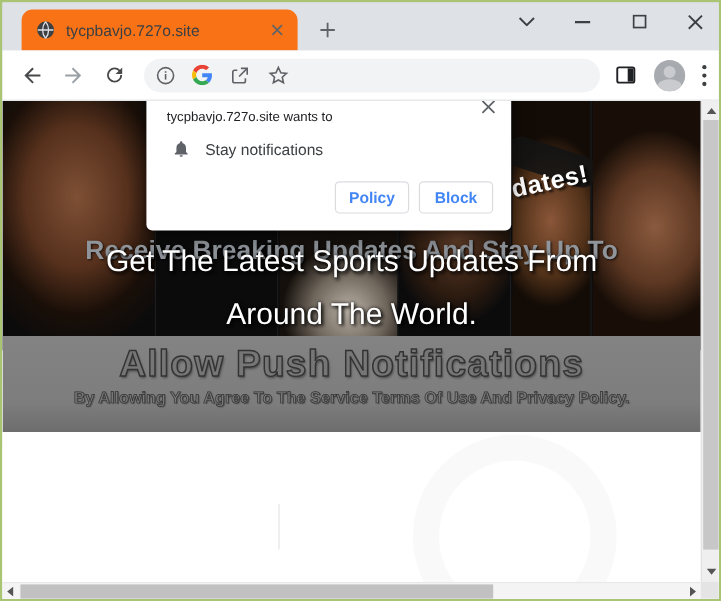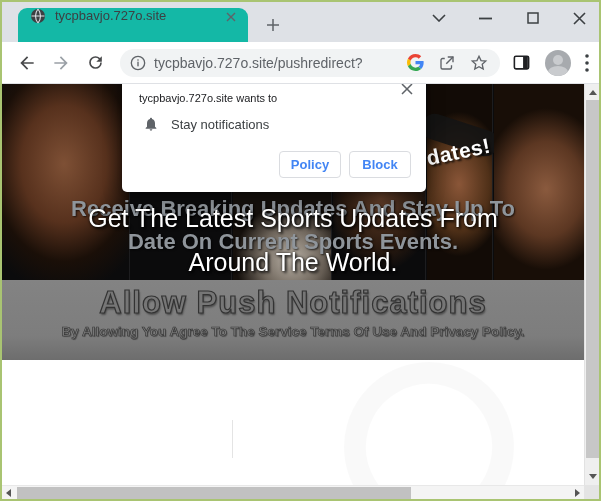--- a/index.html
+++ b/index.html
@@ -1,21 +1,21 @@
 <!DOCTYPE html>
 <html><head>
 <meta charset="utf-8">
 <style>
   * { margin:0; padding:0; box-sizing:border-box; }
   html,body { width:601px; height:501px; overflow:hidden; font-family:"Liberation Sans","DejaVu Sans",sans-serif; }
   .window { position:absolute; inset:0; width:601px; height:501px; border:2px solid #a9c472; background:#dee1e6; }
 
   
   .titlebar { position:relative; height:40px; background:#dee1e6; }
-  .tab { position:absolute; left:16px; top:6px; width:230px; height:34px; background:#14b8a6; border-radius:9px 9px 0 0; display:flex; padding:0 8px 0 12px; }
+  .tab { position:absolute; left:16px; top:6px; width:230px; height:34px; background:#f97316; border-radius:9px 9px 0 0; display:flex; align-items:center; padding:0 8px 0 12px; }
   .tab-favicon { width:16px; height:16px; flex:none; }
   .tab-title { flex:1; font-size:13px; color:#3c4043; white-space:nowrap; overflow:hidden; margin-left:9px; }
   .tab-close { width:18px; height:18px; border-radius:50%; display:flex; align-items:center; justify-content:center; cursor:pointer; flex:none; }
   .newtab-btn { position:absolute; left:258px; top:10px; width:26px; height:26px; display:flex; align-items:center; justify-content:center; border-radius:50%; }
   .win-controls { position:absolute; right:12px; top:4px; display:flex; gap:32px; align-items:center; height:24px; }
   .win-btn { width:15px; height:15px; display:flex; align-items:center; justify-content:center; }
 
   
   .toolbar { position:relative; height:42px; background:#fff; display:flex; align-items:center; padding-left:12px; border-bottom:1px solid #dfe1e5; }
   .nav-btn { width:26px; height:26px; display:flex; align-items:center; justify-content:center; margin-right:8px; flex:none; }
@@ -139,21 +139,20 @@
           <path d="M17.65 6.35A7.96 7.96 0 0 0 12 4a8 8 0 1 0 8 8h-2a6 6 0 1 1-1.76-4.24L13 11h7V4l-2.35 2.35z" fill="#48494b"></path>
         </svg>
     </span>
 
     <div class="omnibox">
       <svg width="16" height="16" viewBox="0 0 24 24">
         <circle cx="12" cy="12" r="10" fill="none" stroke="#5f6368" stroke-width="2"></circle>
         <rect x="11" y="10" width="2" height="7" fill="#5f6368"></rect>
           <rect x="11" y="6.5" width="2" height="2" fill="#5f6368"></rect>
       </svg>
-      <span class="omni-url">tycpbavjo.727o.site/pushredirect?</span>
       <span class="omni-icon">
         <svg width="17" height="17" viewBox="0 0 48 48">
           <path fill="#EA4335" d="M24 9.5c3.54 0 6.71 1.22 9.21 3.6l6.85-6.85C35.9 2.38 30.47 0 24 0 14.62 0 6.51 5.38 2.56 13.22l7.98 6.19C12.43 13.72 17.74 9.5 24 9.5z"></path>
           <path fill="#4285F4" d="M46.98 24.55c0-1.57-.15-3.09-.38-4.55H24v9.02h12.94c-.58 2.96-2.26 5.48-4.78 7.18l7.73 6c4.51-4.18 7.09-10.36 7.09-17.65z"></path>
           <path fill="#FBBC05" d="M10.53 28.59c-.48-1.45-.76-2.99-.76-4.59s.27-3.14.76-4.59l-7.98-6.19C.92 16.46 0 20.12 0 24c0 3.88.92 7.54 2.56 10.78l7.97-6.19z"></path>
           <path fill="#34A853" d="M24 48c6.48 0 11.93-2.13 15.89-5.81l-7.73-6c-2.15 1.45-4.92 2.3-8.16 2.3-6.26 0-11.57-4.22-13.47-9.91l-7.98 6.19C6.51 42.62 14.62 48 24 48z"></path>
         </svg>
       </span>
       <span class="omni-icon">
         <svg width="18" height="18" viewBox="0 0 24 24" fill="none" stroke="#5f6368" stroke-width="1.8">
@@ -199,21 +198,20 @@
         <div class="panel p3"></div>
         <div class="panel p4"></div>
         <div class="panel p5">
           <div class="shades"></div>
         </div>
         <div class="panel p6"></div>
 
         <div class="photo-fragment">dates!</div>
 
         <div class="underlay-line u1">Receive Breaking Updates And Stay Up To</div>
-        <div class="underlay-line u2">Date On Current Sports Events.</div>
         <div class="overlay-line o1">Get The Latest Sports Updates From</div>
         <div class="overlay-line o2">Around The World.</div>
       </div>
 
       <div class="banner">
         <div class="banner-title">Allow Push Notifications</div>
         <div class="banner-terms">By Allowing You Agree To The Service Terms Of Use And Privacy Policy.</div>
       </div>
 
       <div class="white-area">

